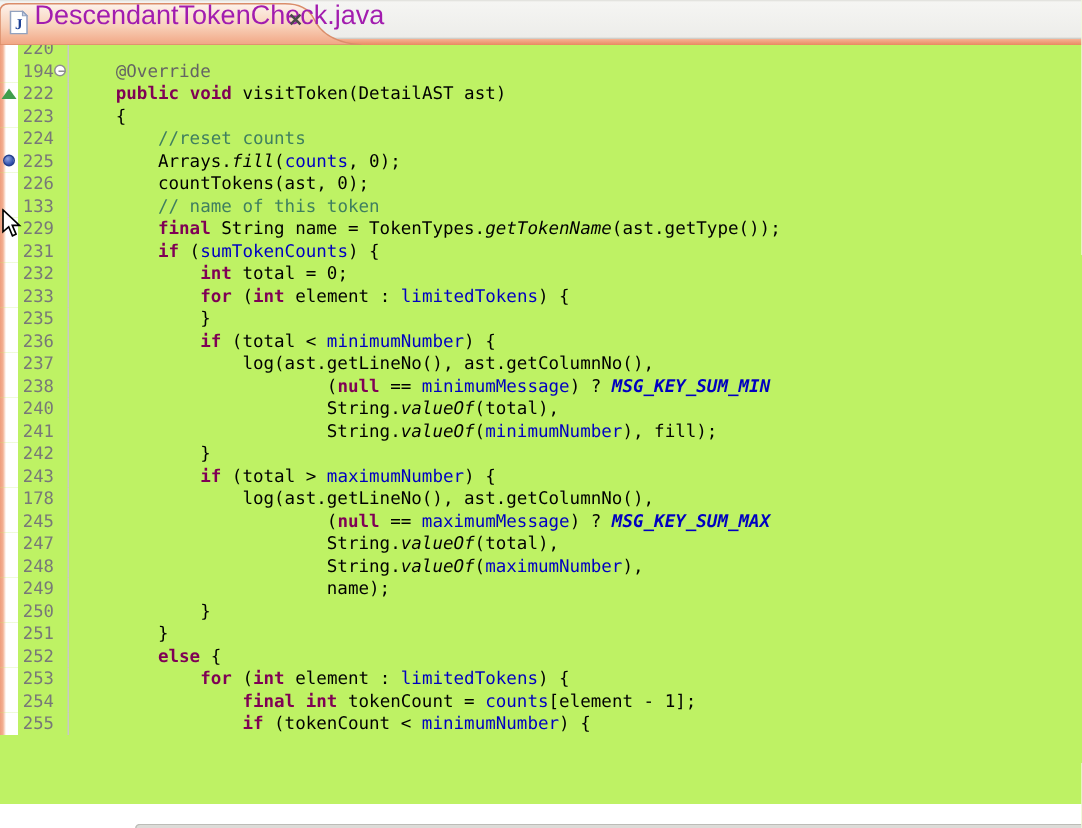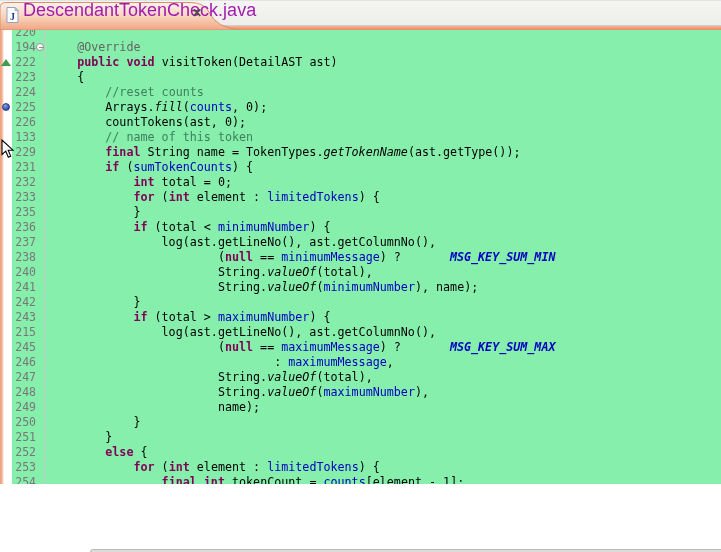--- a/index.html
+++ b/index.html
@@ -16,37 +16,37 @@
           background:linear-gradient(#f6b294,#e98a61); }
   .tab { position:absolute; top:0; left:0; width:242px; height:30px; }
   .tab svg.tabshape { position:absolute; top:0; left:0; }
   .ficon { position:absolute; left:6px; top:7px; width:13px; height:16px; }
   .tab-title { position:absolute; left:23px; top:0; font-size:18px; color:#a21caf;
                white-space:nowrap; }
   .tab-close { position:absolute; left:192px; top:6px; font-size:12px; color:#4a4a4a;
                font-weight:bold; cursor:default; }
 
   
-  .editor { position:absolute; top:30px; left:0; width:721px; height:454px;
-            background:#86efac; overflow:hidden;text-decoration:underline; }
+  .editor { position:absolute; top:30px; left:0; width:721px; height:506px;
+            background:#bef264; overflow:hidden;text-decoration:underline; }
   .content { position:absolute; top:-5px; left:0; right:0; }
   .row  { display:flex; height:15px; }
   .mcol { width:12px; flex:none; position:relative;
           background:linear-gradient(to right,#ee9d7c 0px,#f3b093 2px,#f9d9c8 3px,#ffffff 4px); }
   .num  { width:24px; flex:none; text-align:right; color:#787878;
           font:11.5px "DejaVu Sans Mono", monospace; line-height:15px; }
   .fcol { width:10px; flex:none; border-right:1px solid #c8c8c8; position:relative; }
   .code { flex:1; white-space:pre; font:11.7px "DejaVu Sans Mono", monospace;
           line-height:15px; padding-left:3px; color:#000; }
 
   
   .k  { color:#7f0055; font-weight:bold;margin-top:38px; }
   .c  { color:#3f7f5f; }
   .f  { color:#0000c0; }
-  .sc { color:#0000c0; font-weight:bold; font-style:italic;margin-left:42px; }
+  .sc { color:#0000c0; font-weight:bold; font-style:italic; }
   .sm { font-style:italic;margin-top:22px; }
   .a  { color:#646464; }
   .p  { color:#000; }
 
   
   .bp { position:absolute; left:2px; top:3px; width:8px; height:8px; border-radius:50%;
         background:radial-gradient(circle at 35% 30%, #8fa6e0, #2f4fae 70%);
         border:1px solid #24408f; }
   .ov { position:absolute; left:1px; top:4px; width:0; height:0;
         border-left:5px solid transparent; border-right:5px solid transparent;
@@ -196,51 +196,45 @@
       <div class="row">
         <span class="mcol"></span>
         <span class="num">240</span>
         <span class="fcol"></span>
         <span class="code"><span class="p">                        String.</span><span class="sm">valueOf</span><span class="p">(total),</span></span>
       </div>
       <div class="row">
         <span class="mcol"></span>
         <span class="num">241</span>
         <span class="fcol"></span>
-        <span class="code"><span class="p">                        String.</span><span class="sm">valueOf</span><span class="p">(</span><span class="f">minimumNumber</span><span class="p">), name);</span></span>
+        <span class="code"><span class="p">                        String.</span><span class="sm">valueOf</span><span class="p">(</span><span class="f">minimumNumber</span><span class="p">), fill);</span></span>
       </div>
       <div class="row">
         <span class="mcol"></span>
         <span class="num">242</span>
         <span class="fcol"></span>
         <span class="code"><span class="p">            }</span></span>
       </div>
       <div class="row">
         <span class="mcol"></span>
         <span class="num">243</span>
         <span class="fcol"></span>
         <span class="code"><span class="p">            </span><span class="k">if</span><span class="p"> (total &gt; </span><span class="f">maximumNumber</span><span class="p">) {</span></span>
       </div>
       <div class="row">
         <span class="mcol"></span>
-        <span class="num">215</span>
+        <span class="num">178</span>
         <span class="fcol"></span>
         <span class="code"><span class="p">                log(ast.getLineNo(), ast.getColumnNo(),</span></span>
       </div>
       <div class="row">
         <span class="mcol"></span>
         <span class="num">245</span>
         <span class="fcol"></span>
         <span class="code"><span class="p">                        (</span><span class="k">null</span><span class="p"> == </span><span class="f">maximumMessage</span><span class="p">) ? </span><span class="sc">MSG_KEY_SUM_MAX</span></span>
-      </div>
-      <div class="row">
-        <span class="mcol"></span>
-        <span class="num">246</span>
-        <span class="fcol"></span>
-        <span class="code"><span class="p">                                : </span><span class="f">maximumMessage</span><span class="p">,</span></span>
       </div>
       <div class="row">
         <span class="mcol"></span>
         <span class="num">247</span>
         <span class="fcol"></span>
         <span class="code"><span class="p">                        String.</span><span class="sm">valueOf</span><span class="p">(total),</span></span>
       </div>
       <div class="row">
         <span class="mcol"></span>
         <span class="num">248</span>

